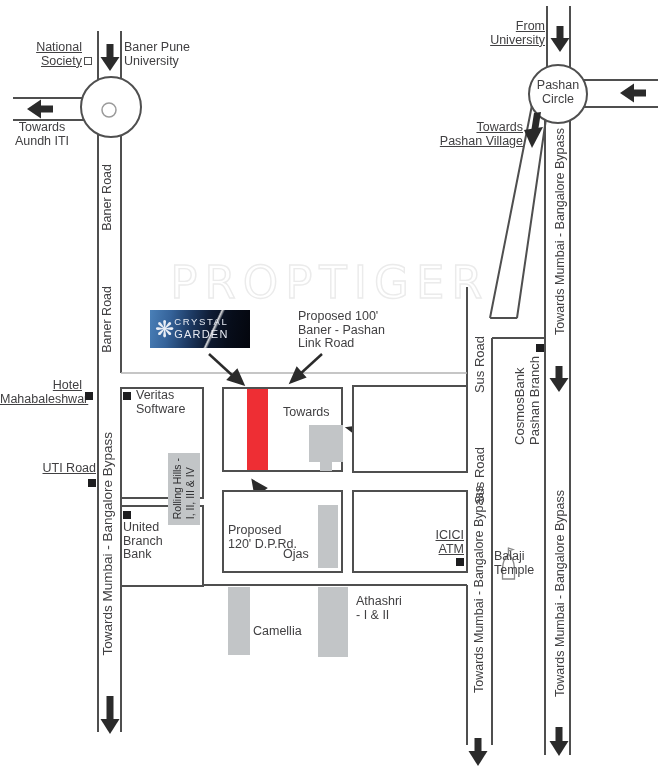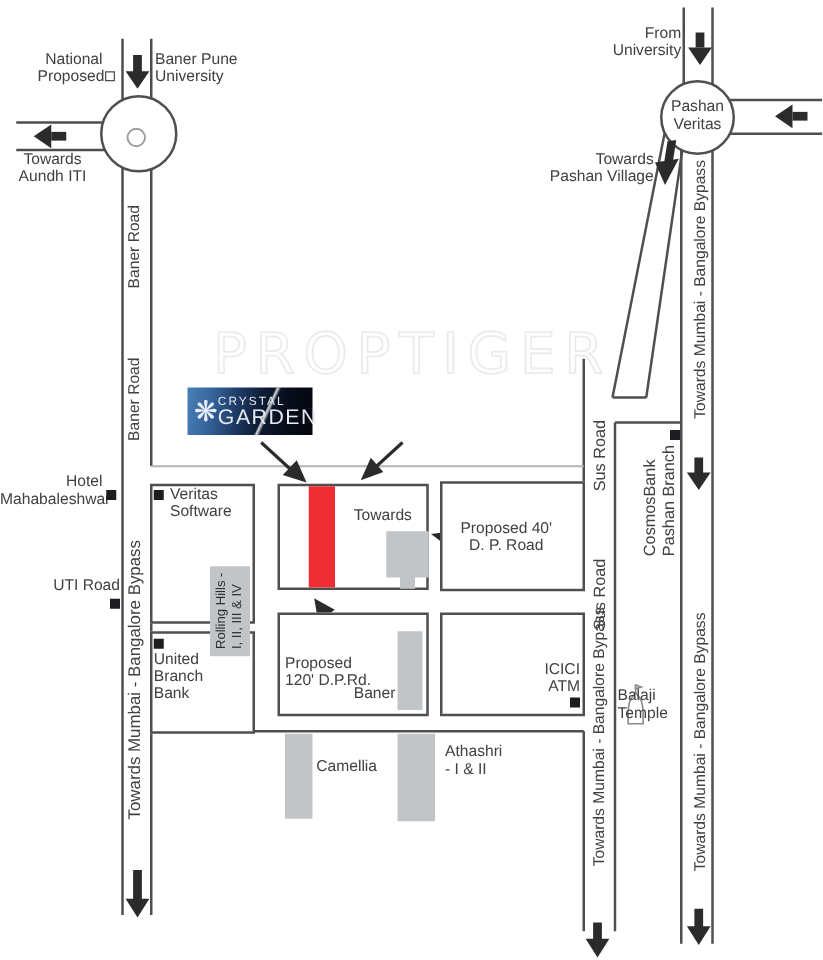--- a/index.html
+++ b/index.html
@@ -5,37 +5,37 @@
   html,body{margin:0;padding:0;background:#fff;}
   #map{position:relative;width:658px;height:768px;background:#fff;overflow:hidden;
        font-family:"Liberation Sans","DejaVu Sans",sans-serif;color:#414042;}
   #roads{position:absolute;left:0;top:0;z-index:1;}
   .block{position:absolute;background:#fff;border:2px solid #4f4f4f;box-sizing:border-box;z-index:2;}
   .bldg{position:absolute;background:#c2c5c7;z-index:3;}
   .site{position:absolute;background:#ee2e34;z-index:4;}
   .lbl{position:absolute;font-size:12.5px;line-height:13.5px;white-space:pre-line;z-index:6;}
   .vlbl{position:absolute;font-size:12.5px;line-height:15px;white-space:pre;
         writing-mode:vertical-rl;transform:rotate(180deg);z-index:6;}
-  .ra{text-align:right;}
+  .ra{text-align:right;text-decoration:underline;}
   .ce{text-align:center;}
   .sq{position:absolute;width:8px;height:8px;background:#1d1d1f;z-index:7;}
   .sq-open{position:absolute;width:8px;height:8px;background:#fff;border:1.5px solid #4f4f4f;box-sizing:border-box;z-index:7;}
   #rolling{position:absolute;left:168px;top:453px;width:32px;height:72px;background:#c2c5c7;z-index:5;
            display:flex;align-items:center;justify-content:center;overflow:visible;}
   #rolling .vtxt{font-size:10.5px;line-height:13px;white-space:pre;color:#2e2e30;
            writing-mode:vertical-rl;transform:rotate(180deg);}
   #logo{position:absolute;left:150px;top:310px;width:100px;height:38px;z-index:6;
         background:
           linear-gradient(115deg,rgba(255,255,255,0) 60%,rgba(255,255,255,.85) 61.5%,rgba(255,255,255,0) 64%),
           linear-gradient(100deg,#4a80b8 0%,#35639a 20%,#1d3a63 40%,#0e1b33 58%,#070d1a 78%,#04060d 100%);
         display:flex;align-items:center;}
   #logo .flake{font-size:23px;color:#e9eef6;margin-left:5px;line-height:1;}
   #logo .ltxt{flex:1;text-align:left;color:#e6eaf2;font-family:Liberation Sans, sans-serif;}
   #logo .l1{font-size:9.5px;letter-spacing:1.6px;line-height:10px;}
-  #logo .l2{font-size:17px;letter-spacing:1.2px;line-height:14px;}
+  #logo .l2{font-size:11px;letter-spacing:1.2px;line-height:14px;}
 </style>
 </head>
 <body>
 
 <div id="map">
 
   <svg id="roads" width="658" height="768" viewBox="0 0 658 768">
 
     <g stroke="#4f4f4f" stroke-width="2" fill="none">
       <path d="M98,31 V100 M121,31 V100 M13,98 H95 M13,120 H95 M98,112 V732 M121,112 V373 M121,388 V732"></path>
@@ -138,56 +138,57 @@
 
   <div id="logo">
     <span class="flake">❋</span>
     <span class="ltxt">
       <div class="l1">CRYSTAL</div>
       <div class="l2">GARDEN</div>
     </span>
   </div>
 
   <div class="lbl ra" style="left:30px;top:41px;width:52px">National
-Proposed</div>
+Society</div>
   <div class="sq-open" style="left:84px;top:57px"></div>
   <div class="lbl" style="left:124px;top:41px">Baner Pune
 University</div>
   <div class="lbl ce" style="left:8px;top:121px;width:68px">Towards
 Aundh ITI</div>
   <div class="lbl ra" style="left:485px;top:20px;width:60px">From
 University</div>
   <div class="lbl ce" style="left:528px;top:79px;width:60px">Pashan
-Veritas</div>
+Circle</div>
   <div class="lbl ra" style="left:433px;top:121px;width:90px">Towards
 Pashan Village</div>
   <div class="lbl ra" style="left:0px;top:379px;width:82px">Hotel
 Mahabaleshwar</div>
   <div class="sq" style="left:85px;top:392px"></div>
   <div class="lbl" style="left:136px;top:389px">Veritas
 Software</div>
   <div class="sq" style="left:123px;top:392px"></div>
   <div class="lbl ra" style="left:40px;top:462px;width:56px">UTI Road</div>
   <div class="sq" style="left:88px;top:479px"></div>
   <div class="sq" style="left:123px;top:511px"></div>
   <div class="lbl" style="left:123px;top:521px">United
 Branch
 Bank</div>
+  <div class="lbl" style="left:298px;top:310px">Proposed 100'
+Baner - Pashan
+Link Road</div>
   <div class="lbl" style="left:283px;top:406px">Towards</div>
-  <div class="lbl ce" style="left:364px;top:416px;width:82px">Proposed 40'
-D. P. Road</div>
   <div class="lbl" style="left:228px;top:524px">Proposed
 120' D.P.Rd.</div>
-  <div class="lbl" style="left:283px;top:548px">Baner</div>
+  <div class="lbl" style="left:283px;top:548px">Ojas</div>
   <div class="lbl ra" style="left:424px;top:529px;width:40px">ICICI
 ATM</div>
   <div class="sq" style="left:456px;top:558px"></div>
   <div class="lbl" style="left:494px;top:550px">Balaji
 Temple</div>
-  <div class="lbl" style="left:253px;top:607px">Camellia</div>
+  <div class="lbl" style="left:253px;top:625px">Camellia</div>
   <div class="lbl" style="left:356px;top:595px">Athashri
 - I &amp; II</div>
 
   <div class="vlbl" style="left:100px;top:164px">Baner Road</div>
   <div class="vlbl" style="left:100px;top:286px">Baner Road</div>
   <div class="vlbl" style="left:100px;top:432px;font-size:13.5px">Towards Mumbai - Bangalore Bypass</div>
   <div class="vlbl" style="left:553px;top:128px">Towards Mumbai - Bangalore Bypass</div>
   <div class="vlbl" style="left:553px;top:490px">Towards Mumbai - Bangalore Bypass</div>
   <div class="vlbl" style="left:472px;top:336px;font-size:13px">Sus Road</div>
   <div class="vlbl" style="left:472px;top:447px;font-size:13px">Sus Road</div>

